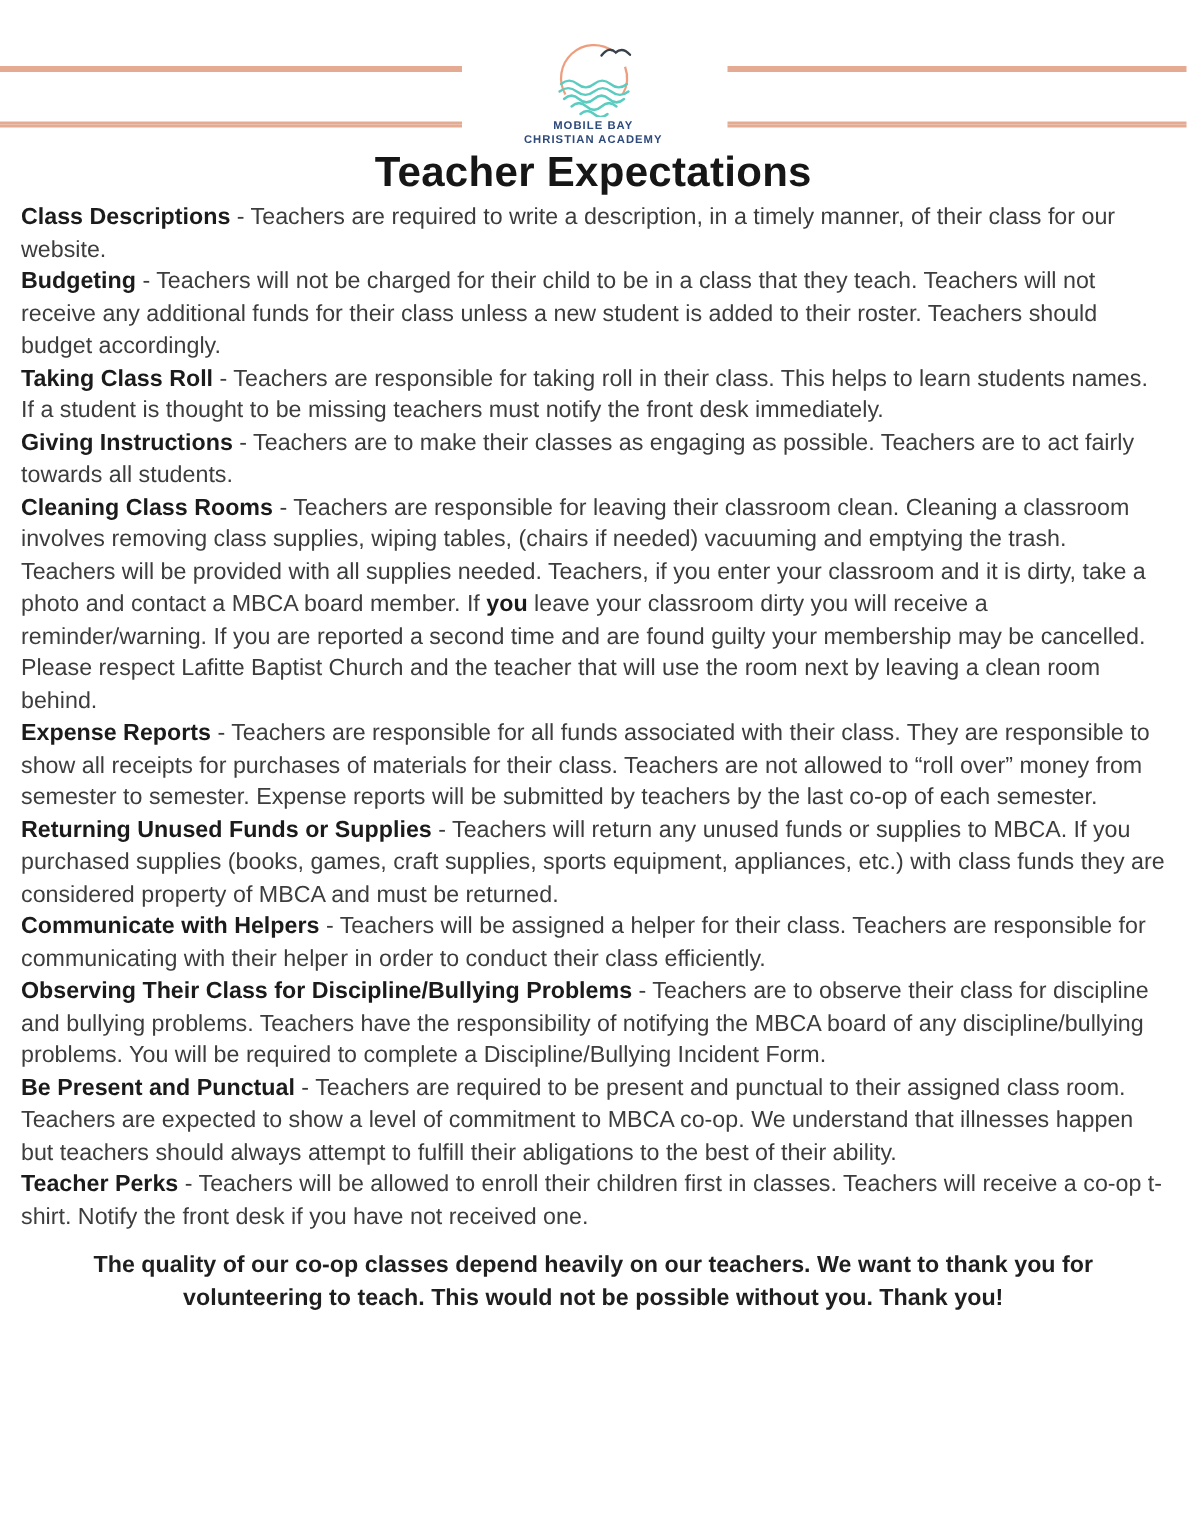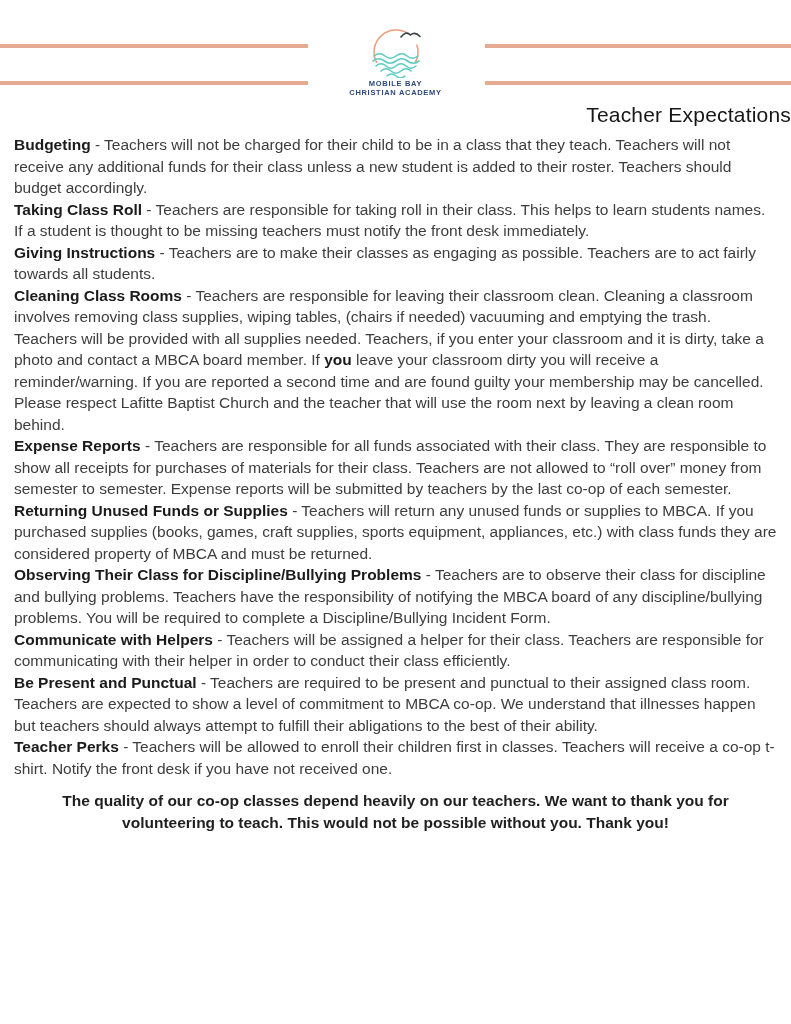--- a/index.html
+++ b/index.html
@@ -45,23 +45,23 @@
   .logo .wave{fill:none;stroke:var(--logo-waves);stroke-width:1.6;stroke-linecap:round;}
   .org{
     margin-top:1px;
     font-size:7.5px;line-height:9px;
     font-weight:700;letter-spacing:0.7px;
     color:var(--logo-text);
   }
   
   .title{
     margin:1px 0 6px;
-    text-align:right;
-    font-size:21px;line-height:27px;
-    font-weight:400;color:var(--title-text);
+    text-align:center;
+    font-size:28px;line-height:27px;
+    font-weight:700;color:var(--title-text);
     letter-spacing:0.2px;
   }
   
   .content{
     padding:0 14px;
     font-size:15.5px;line-height:21.5px;
     color:var(--body-text);
   }
   .content p{margin:0;}
   .content strong{color:var(--heading-text);font-weight:700;}
@@ -100,27 +100,28 @@
       <div class="org">
         <div>MOBILE BAY</div>
         <div>CHRISTIAN ACADEMY</div>
       </div>
     </div>
   </header>
 
   <h1 class="title">Teacher Expectations</h1>
 
   <main class="content">
+      <p><strong>Class Descriptions</strong><span> - Teachers are required to write a description, in a timely manner, of their class for our website.</span></p>
       <p><strong>Budgeting</strong><span> - Teachers will not be charged for their child to be in a class that they teach. Teachers will not receive any additional funds for their class unless a new student is added to their roster. Teachers should budget accordingly.</span></p>
       <p><strong>Taking Class Roll</strong><span> - Teachers are responsible for taking roll in their class. This helps to learn students names. If a student is thought to be missing teachers must notify the front desk immediately.</span></p>
       <p><strong>Giving Instructions</strong><span> -  Teachers are to make their classes as engaging as possible. Teachers are to act fairly towards all students.</span></p>
       <p><strong>Cleaning Class Rooms</strong><span> - Teachers are responsible for leaving their classroom clean. Cleaning a classroom involves removing class supplies, wiping tables, (chairs if needed) vacuuming and emptying the trash. Teachers will be provided with all supplies needed. Teachers, if you enter your classroom and it is dirty, take a photo and contact a MBCA board member. If </span><strong>you</strong><span> leave your classroom dirty you will receive a reminder/warning. If you are reported a second time and are found guilty your membership may be cancelled. Please respect Lafitte Baptist Church and the teacher that will use the room next by leaving a clean room behind.</span></p>
       <p><strong>Expense Reports</strong><span> - Teachers are responsible for all funds associated with their class. They are responsible to show all receipts for purchases of materials for their class. Teachers are not allowed to “roll over” money from semester to semester. Expense reports will be submitted by teachers by the last co-op of each semester.</span></p>
       <p><strong>Returning Unused Funds or Supplies</strong><span> - Teachers will return any unused funds or supplies to MBCA. If you purchased supplies (books, games, craft supplies, sports equipment, appliances, etc.)  with class funds they are considered property of MBCA and must be returned.</span></p>
+      <p><strong>Communicate with Helpers</strong><span> - Teachers will be assigned a helper for their class. Teachers are responsible for communicating with their helper in order to conduct their class efficiently.</span></p>
       <p><strong>Observing Their Class for Discipline/Bullying Problems</strong><span> - Teachers are to observe their class for discipline and bullying problems. Teachers have the responsibility of notifying the MBCA board of any discipline/bullying problems. You will be required to complete a Discipline/Bullying Incident Form.</span></p>
-      <p><strong>Communicate with Helpers</strong><span> - Teachers will be assigned a helper for their class. Teachers are responsible for communicating with their helper in order to conduct their class efficiently.</span></p>
       <p><strong>Be Present and  Punctual</strong><span> - Teachers are required to be present and punctual to their assigned class room. Teachers are expected to show a level of commitment to MBCA co-op.  We understand that illnesses happen but teachers should always attempt to fulfill their abligations to the best of their ability.</span></p>
       <p><strong>Teacher Perks</strong><span> - Teachers will be allowed to enroll their children first in classes. Teachers will receive a co-op t-shirt. Notify the front desk if you have not received one.</span></p>
     </main>
 
   <p class="footer-note">The quality of our co-op classes depend heavily on our teachers. We want to thank you for volunteering to teach. This would not be possible without you. Thank you!</p>
 
 </div>
 
 </body></html>

